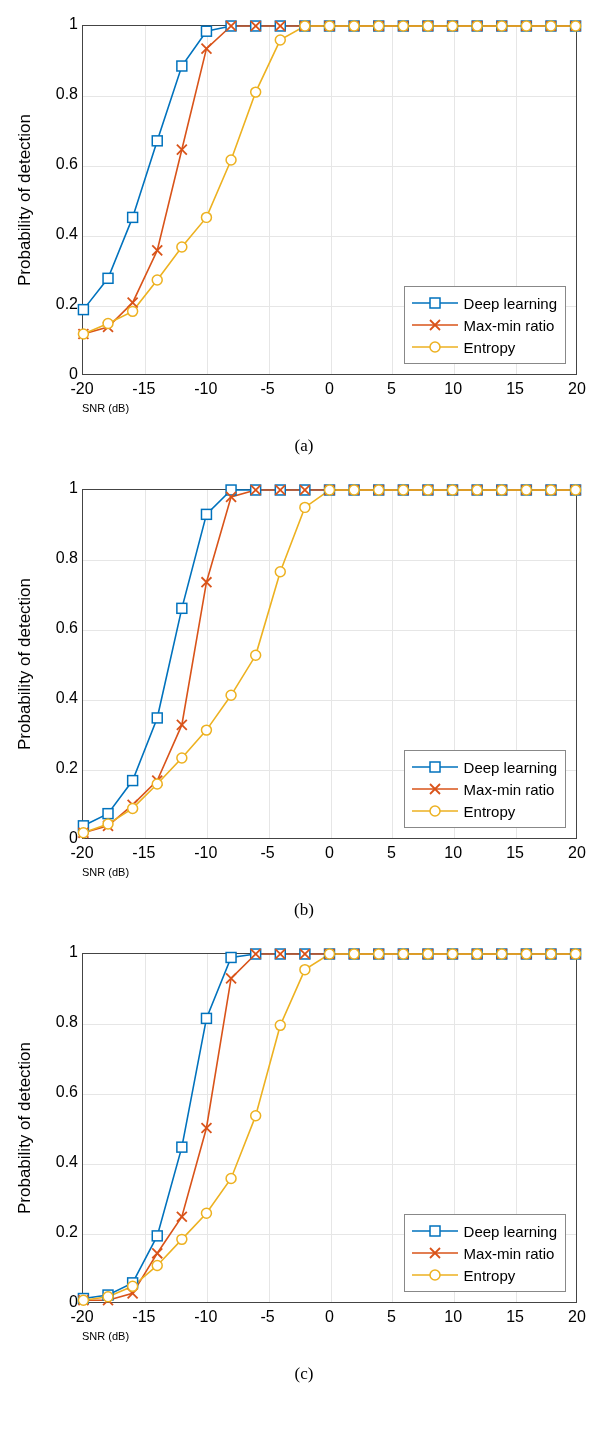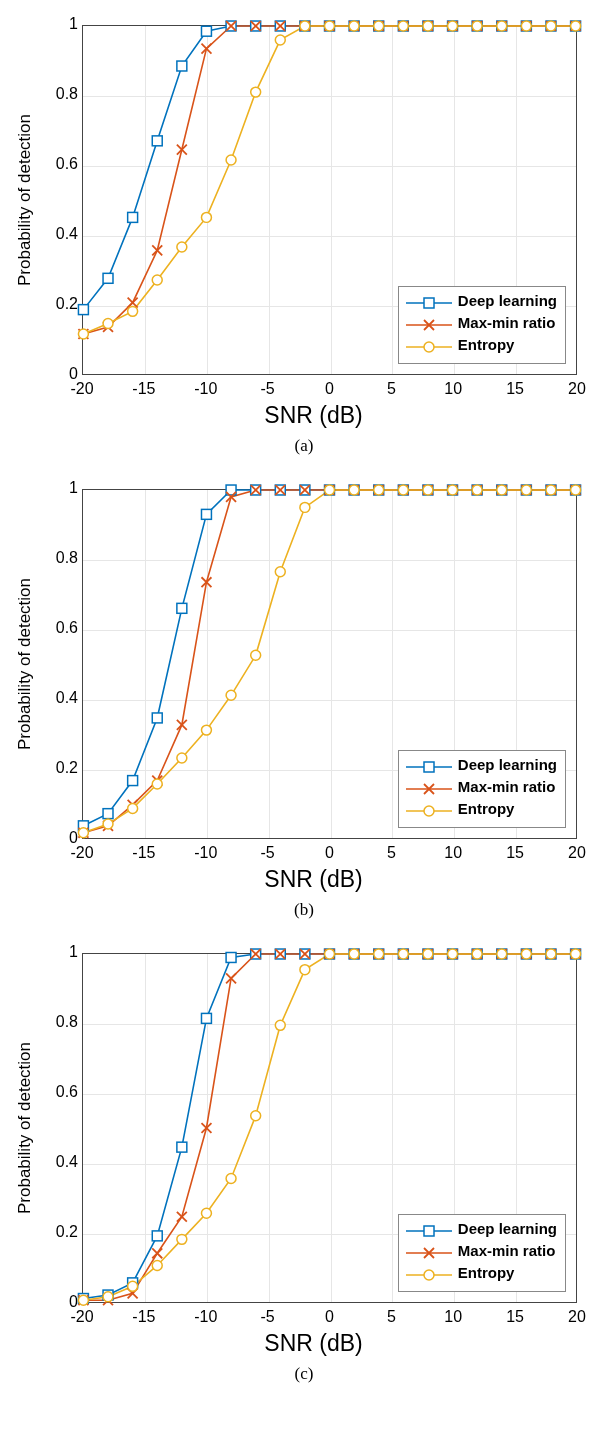--- a/index.html
+++ b/index.html
@@ -51,25 +51,24 @@
     position: absolute;
     left: 30px;
     width: 38px;
     margin-top: -10px;
     text-align: right;
     font-size: 16px;
     color: #000;
   }
   .xlabel {
     position: absolute;
-    left: 56px;
+    left: 72px;
     width: 495px;
     top: 392px;
-    text-align: center;
-    font-size: 23px;
+    font-size: 11px;
     color: #000;
   }
   .ylabel {
     position: absolute;
     left: 5px;
     top: 15px;
     height: 350px;
     width: 20px;
     display: flex;
     align-items: center;
@@ -92,23 +91,22 @@
     position: absolute;
     right: 10px;
     bottom: 10px;
     background: #fff;
     border: 1px solid #888;
     padding: 5px 8px 5px 5px;
     font-size: 15px;
   }
   .legend-row {
     display: flex;
-    align-items: flex-start;
+    align-items: center;
     height: 22px;
-    font-weight: bold;
   }
   .legend-swatch {
     width: 50px;
     height: 22px;
     margin-right: 4px;
     position: relative;
   }
   .legend-swatch svg {
     position: absolute;
     left: 0; top: 0;

